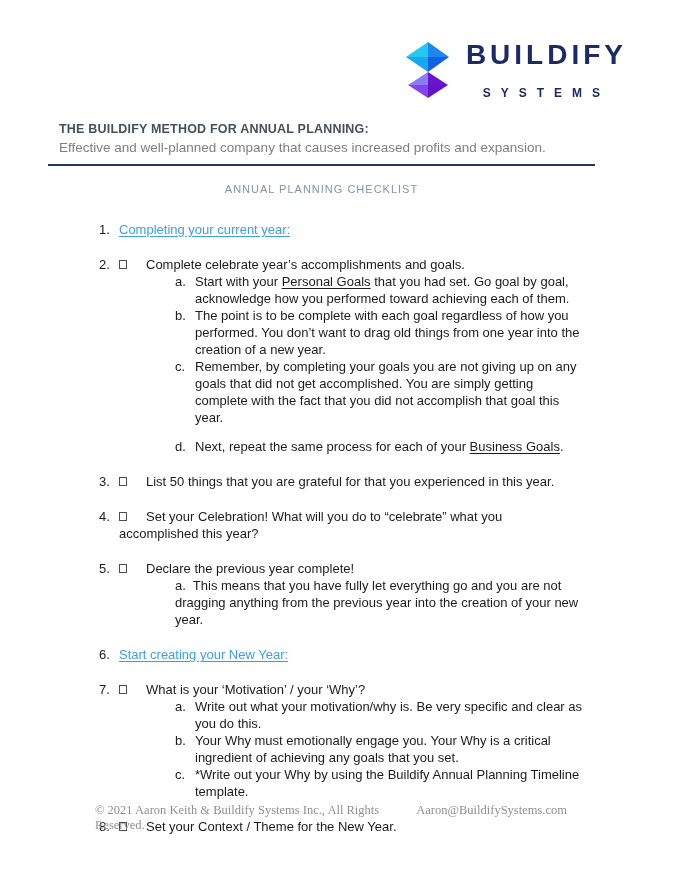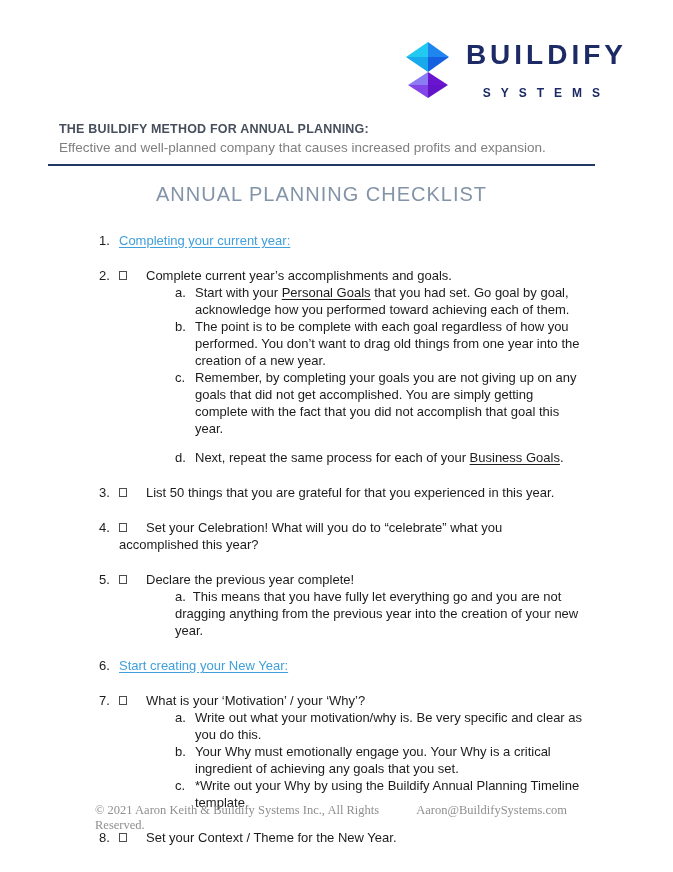--- a/index.html
+++ b/index.html
@@ -20,21 +20,21 @@
   .wordmark{display:flex; flex-direction:column; align-items:center;}
   .wordmark .brand{font-size:28px; font-weight:bold; letter-spacing:4px; color:var(--brand-navy); line-height:30px; white-space:nowrap;}
   .wordmark .sub{font-size:12px; font-weight:bold; letter-spacing:10px; color:var(--brand-navy); margin-top:16px; white-space:nowrap;}
 
   
   .content{padding:0 89px 0 59px;}
   .intro{padding-top:121px;}
   .intro-title{font-size:12.5px; font-weight:bold; color:var(--header-text); letter-spacing:.2px; line-height:16px;}
   .intro-sub{font-size:13.5px; color:var(--muted-gray); line-height:19px; margin-top:1px;}
   .divider{border:none; border-top:2px solid var(--rule-navy); margin:7px -11px 0 -11px;}
-  .doc-title{font-size:20px; color:var(--title-gray); text-align:center; letter-spacing:1px; margin-top:17px; font-weight:normal;}
+  .doc-title{font-size:11px; color:var(--title-gray); text-align:center; letter-spacing:1px; margin-top:17px; font-weight:normal;}
 
   
   .checklist{margin-top:26px; padding-left:40px; font-size:13px; line-height:17px;}
   .cl-item{display:flex; margin-bottom:18px;}
   .cl-item:last-child{margin-bottom:0;}
   .num{width:20px; flex:none; color:var(--body-text);}
   .cl-content{flex:1; max-width:497px;}
   .checkbox{display:inline-block; width:8px; height:9px; border:1px solid #4d4d4d; margin-right:19px; vertical-align:baseline; position:relative; top:0px; cursor:pointer;}
   .doc-link{color:var(--link-blue); text-decoration:underline; text-underline-offset:2px; cursor:pointer;}
   .sub-list{margin-top:0; margin-left:56px;}
@@ -83,21 +83,21 @@
 
     <h1 class="doc-title">ANNUAL PLANNING CHECKLIST</h1>
 
     <div class="checklist" id="checklist">
         <div class="cl-item">
           <span class="num">1.</span>
           <div class="cl-content"><a class="doc-link">Completing your current year:</a></div>
         </div>
         <div class="cl-item">
           <span class="num">2.</span>
-          <div class="cl-content"><span class="checkbox"></span><span>Complete current year’s accomplishments and goals.</span><div class="sub-list">
+          <div class="cl-content"><span class="checkbox"></span><span>Complete celebrate year’s accomplishments and goals.</span><div class="sub-list">
               <div class="sub-item">
                 <span class="sub-marker">a.</span>
                 <div class="sub-text"><span>Start with your </span><span class="u">Personal Goals</span><span> that you had set. Go goal by goal, acknowledge how you performed toward achieving each of them.</span></div>
               </div>
               <div class="sub-item">
                 <span class="sub-marker">b.</span>
                 <div class="sub-text"><span>The point is to be complete with each goal regardless of how you performed. You don’t want to drag old things from one year into the creation of a new year.</span></div>
               </div>
               <div class="sub-item">
                 <span class="sub-marker">c.</span>

